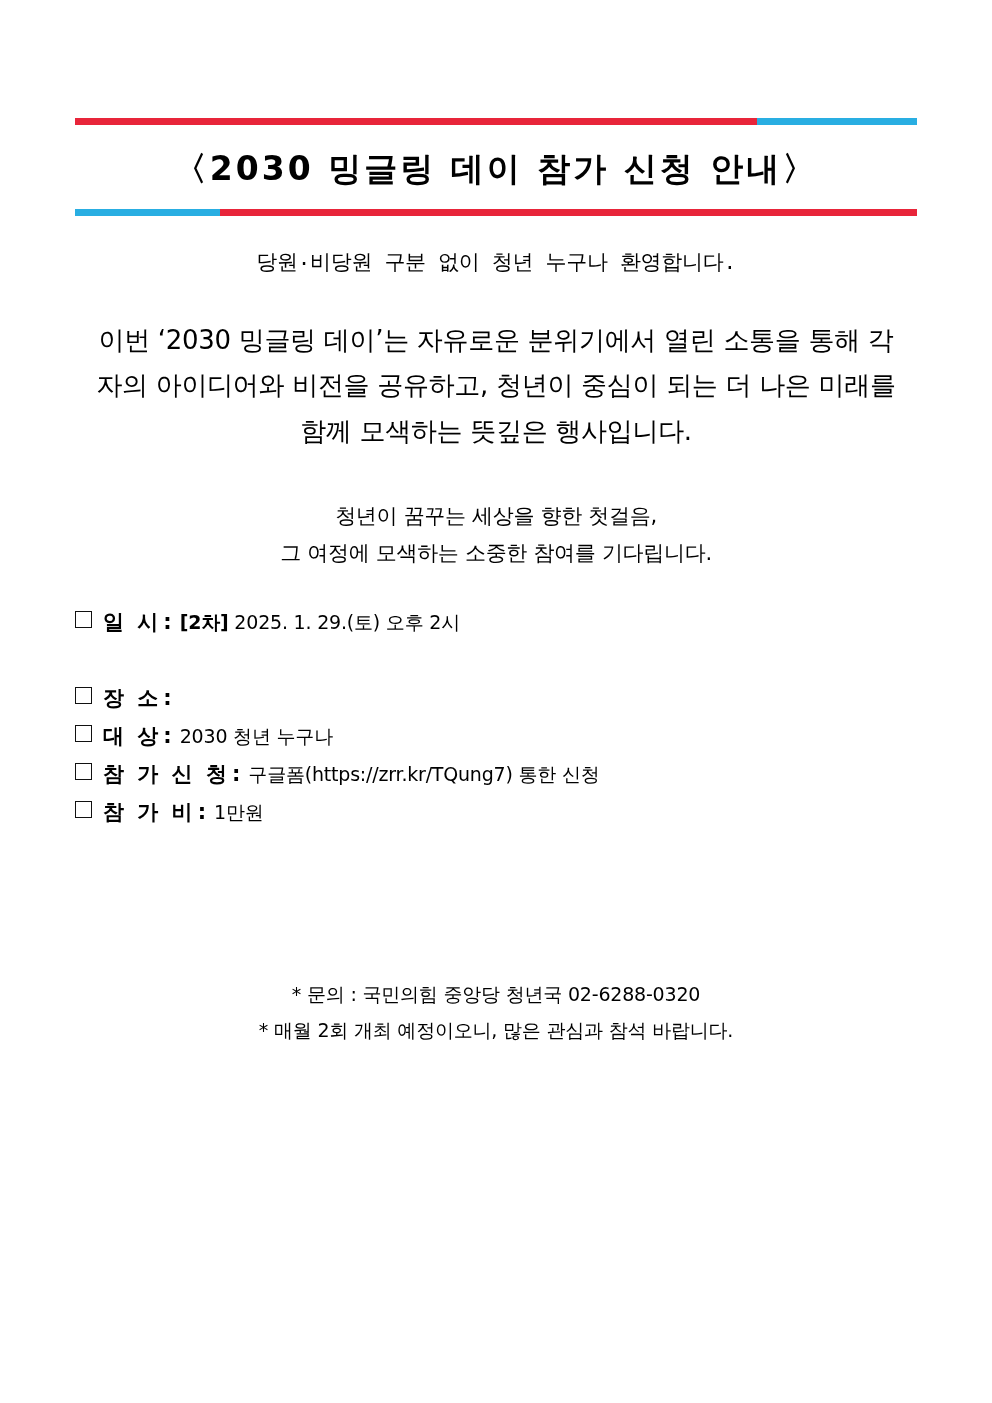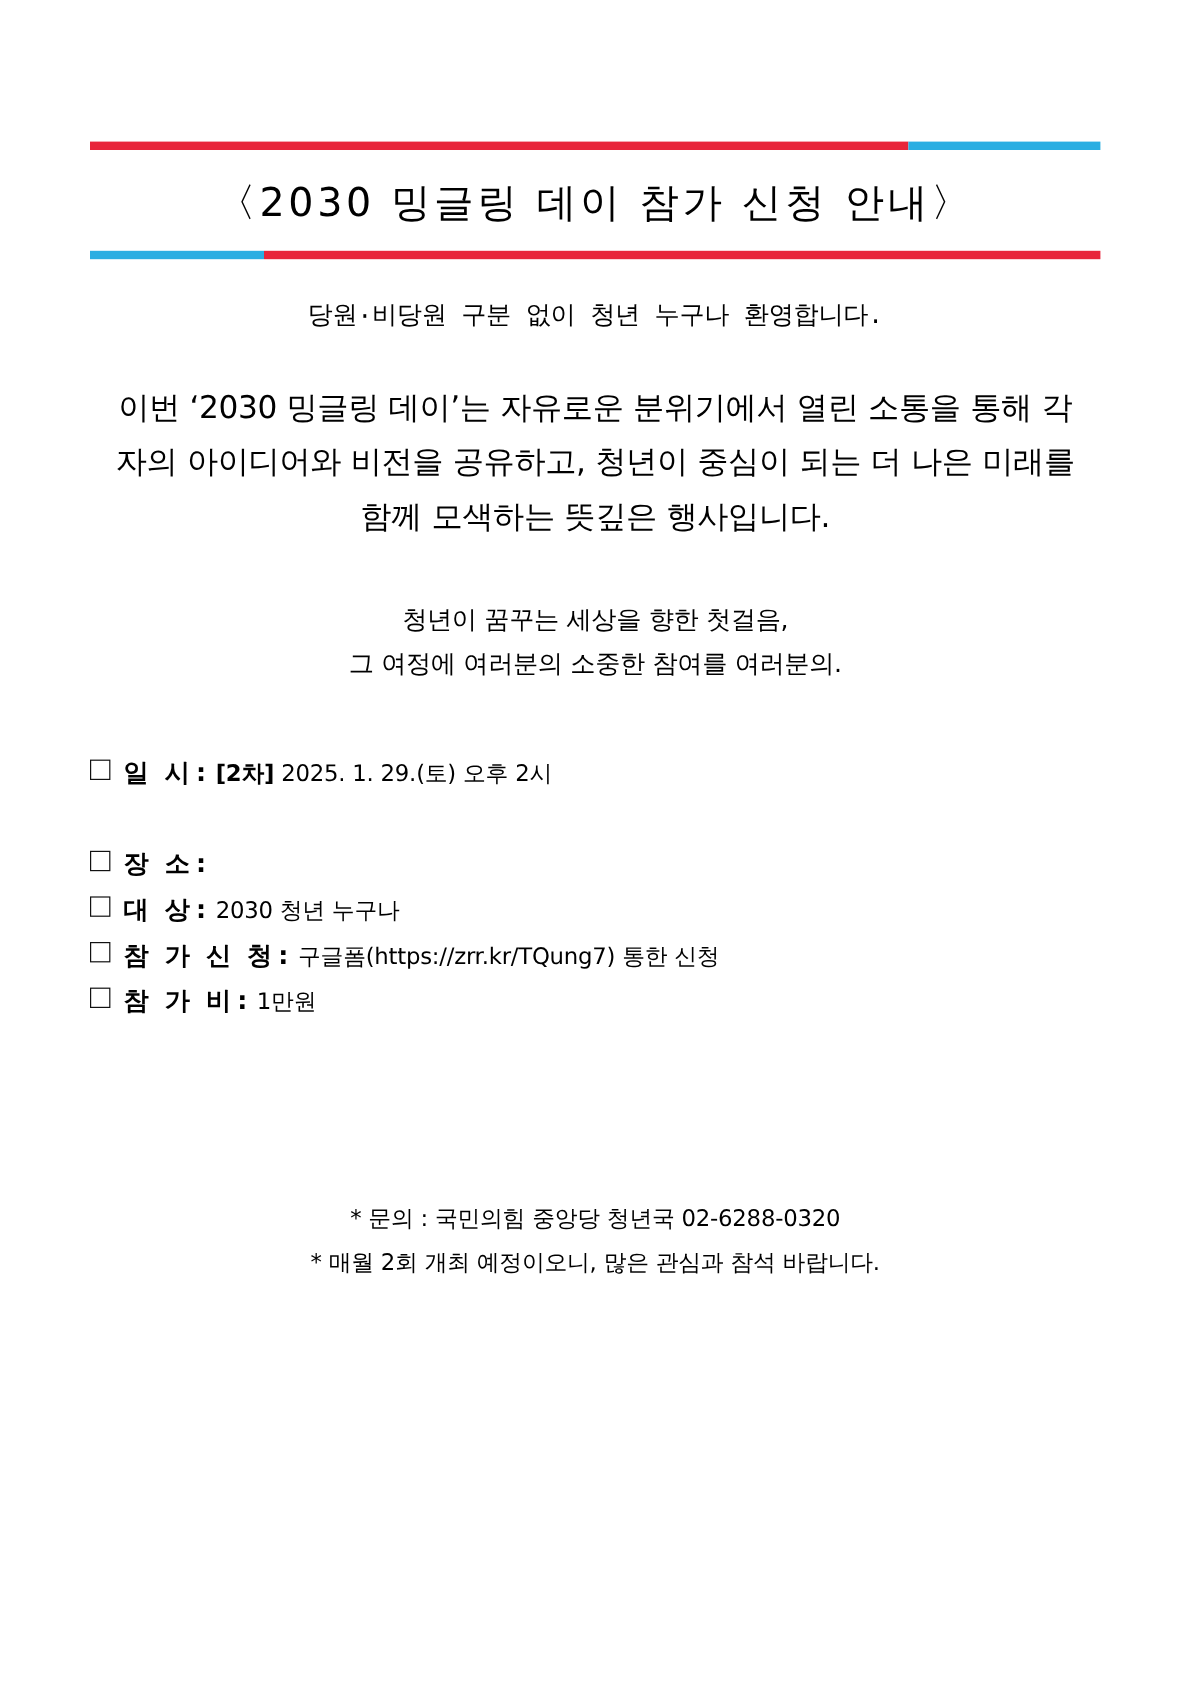--- a/index.html
+++ b/index.html
@@ -33,21 +33,21 @@
     display: flex;
   }
   .rule.top .seg-a { width: 682px; background: #e8253a; }
   .rule.top .seg-b { width: 160px; background: #29aee2; }
   .rule.bottom .seg-a { width: 145px; background: #29aee2; }
   .rule.bottom .seg-b { width: 697px; background: #e8253a; }
 
   .doc-title {
     text-align: center;
     font-size: 33px;
-    font-weight: normal;
+    font-weight: bold;
     letter-spacing: 3px;
     padding: 24px 0 20px;
     line-height: 1.2;
   }
 
   
   .lead {
     text-align: center;
     font-size: 21px;
     margin-top: 32px;
@@ -65,21 +65,21 @@
   .para2 {
     text-align: center;
     font-size: 21px;
     line-height: 1.75;
     margin-top: 44px;
     letter-spacing: -0.3px;
   }
 
   
   .info-list {
-    margin-top: 58px;
+    margin-top: 36px;
   }
   .info-row {
     display: flex;
     align-items: baseline;
     margin-bottom: 10px;
   }
   .info-row.gap-after { margin-bottom: 48px; }
   .chk {
     display: inline-block;
     width: 15px;
@@ -134,21 +134,21 @@
       <div class="seg-b"></div>
     </div>
   </div>
 
   <div class="lead">당원·비당원 구분 없이 청년 누구나 환영합니다.</div>
 
   <div class="para">이번 ‘2030 밍글링 데이’는 자유로운 분위기에서 열린 소통을 통해 각자의 아이디어와 비전을 공유하고, 청년이 중심이 되는 더 나은 미래를 함께 모색하는 뜻깊은 행사입니다.</div>
 
   <div class="para2">
     <div>청년이 꿈꾸는 세상을 향한 첫걸음,</div>
-    <div>그 여정에 여러분의 소중한 참여를 여러분의.</div>
+    <div>그 여정에 모색하는 소중한 참여를 기다립니다.</div>
   </div>
 
   <div class="info-list">
 
     <div class="info-row gap-after">
       <span class="chk"></span>
       <span class="info-label">일 시</span>
       <span class="info-colon">:</span>
       <span class="info-value"><span class="bold-seg">[2차]</span><span> 2025. 1. 29.(토) 오후 2시</span></span>
     </div>

